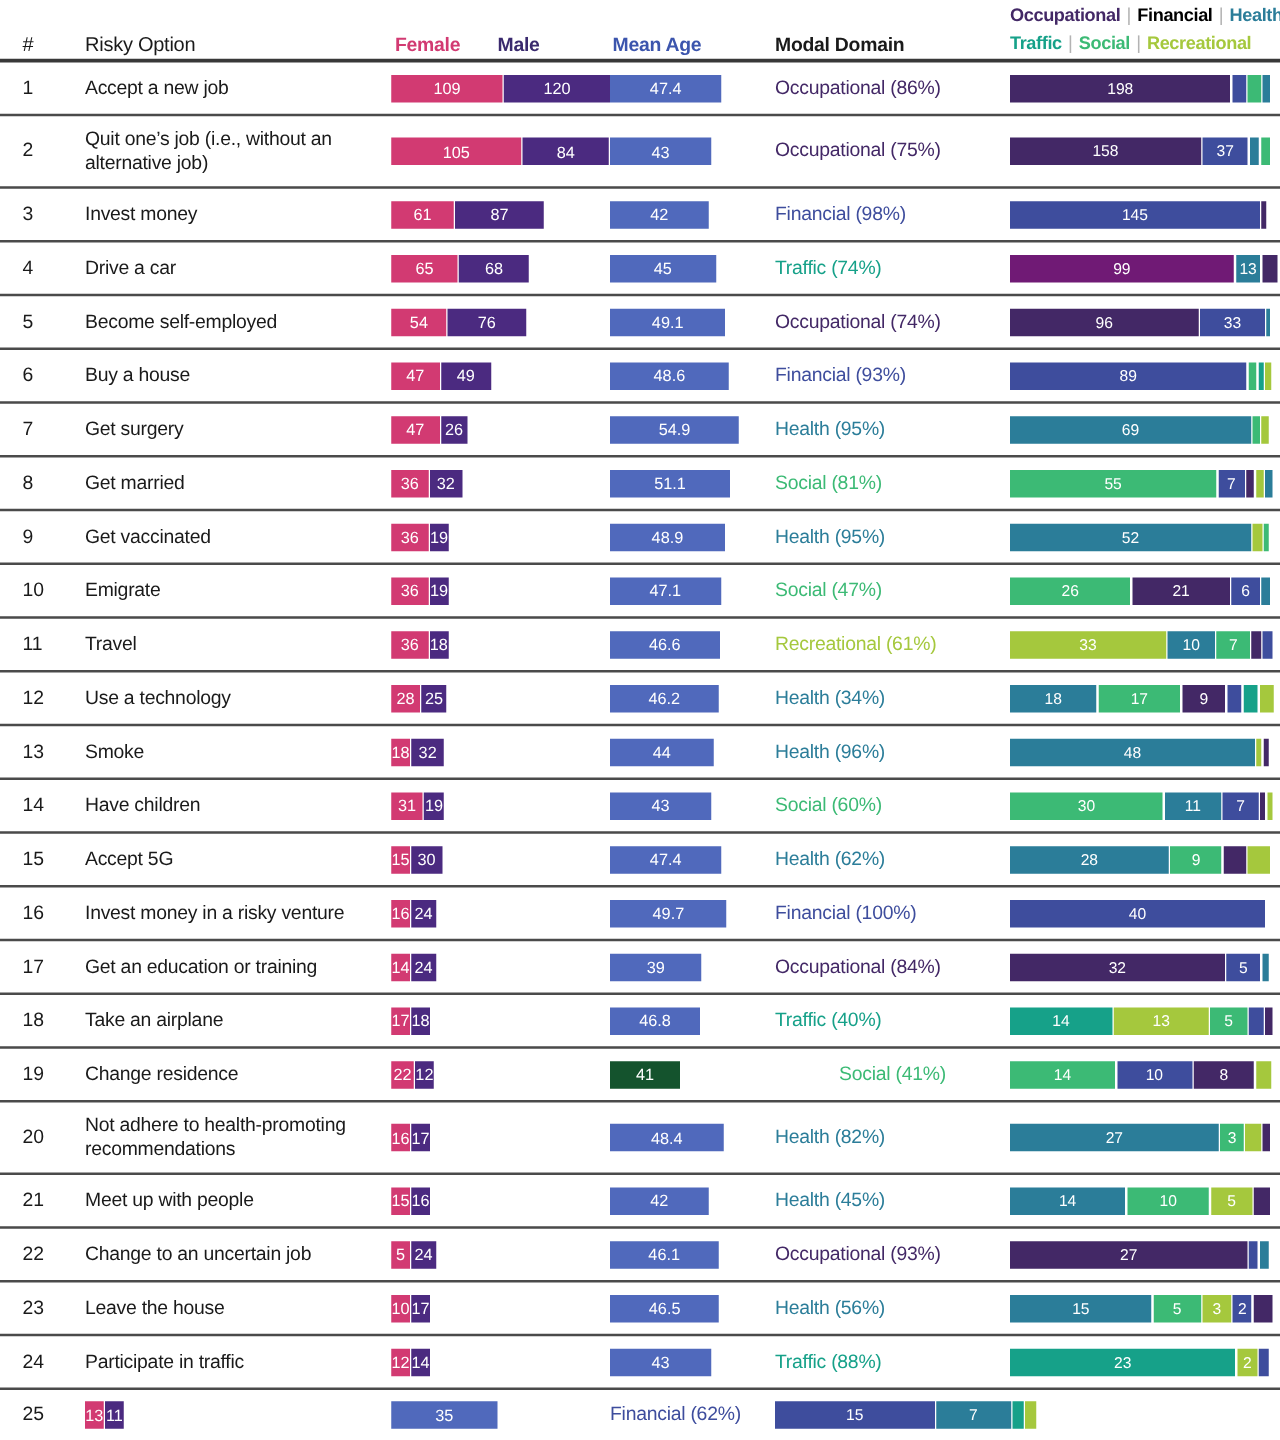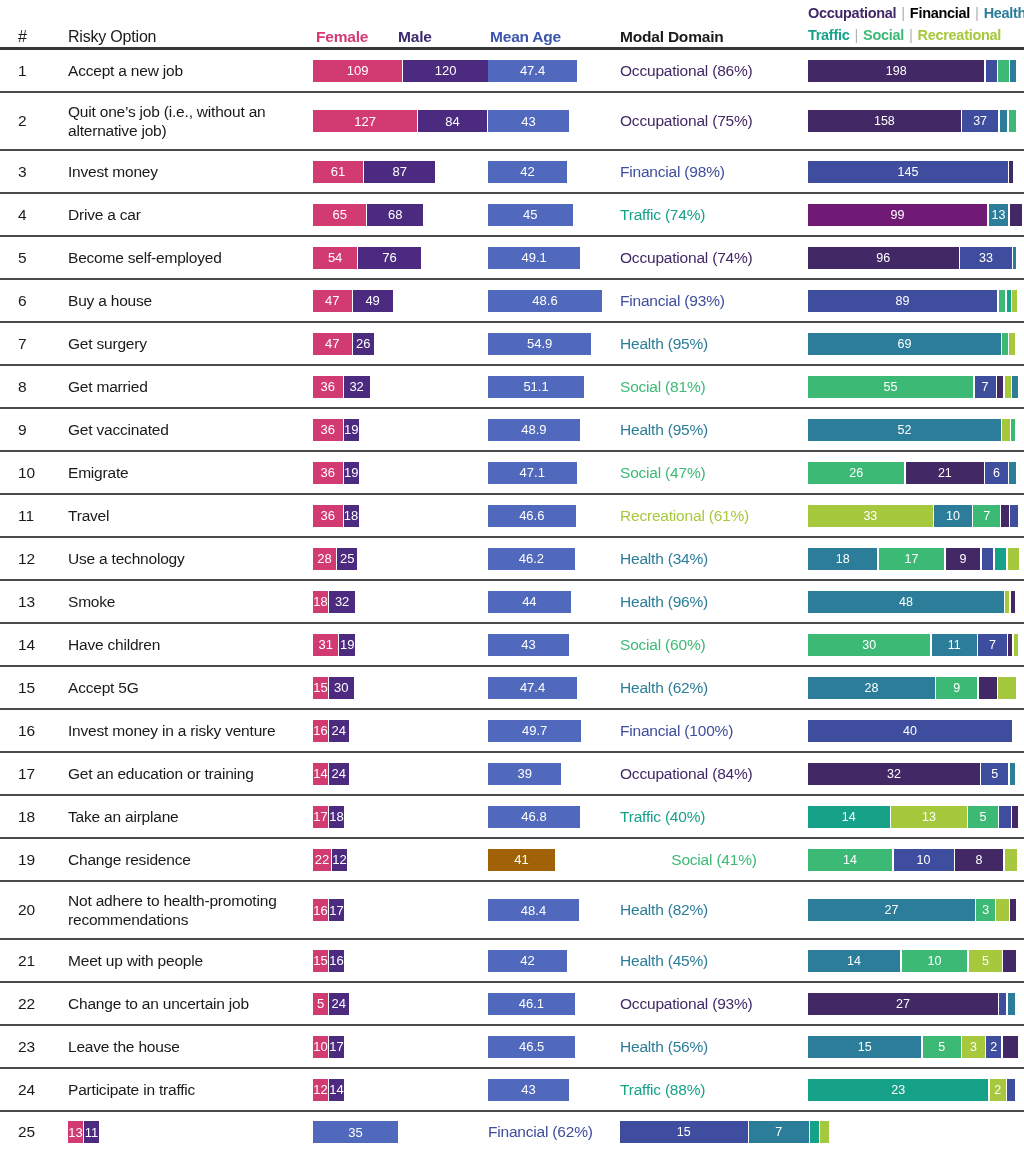--- a/index.html
+++ b/index.html
@@ -93,21 +93,21 @@
           <div class="seg" style="width: 176.384px; background: rgb(67, 40, 102);">198</div>
           <div class="seg" style="width: 10.69px; background: rgb(62, 77, 157);"></div>
           <div class="seg" style="width: 10.69px; background: rgb(60, 186, 117);"></div>
           <div class="seg" style="width: 6.23581px; background: rgb(43, 125, 153);"></div>
         </div>
   </div>
       <div class="grid-row row tall">
     <div class="cell-num">2</div>
     <div class="cell-option">Quit one’s job (i.e., without an alternative job)</div>
     <div class="fm-wrap">
-      <div class="bar bar-female" style="width: 104.14px; background: rgb(210, 58, 114);">127</div>
+      <div class="bar bar-female" style="width: 104.14px; background: rgb(210, 58, 114);">105</div>
       <div class="bar bar-male" style="width: 68.88px; background: rgb(75, 42, 128);">84</div>
     </div>
     <div class="age-wrap">
       <div class="bar bar-age" style="width: 80.84px; background: rgb(80, 105, 188);">43</div>
     </div>
     <div class="cell-modal" style="color: rgb(67, 40, 102);">Occupational (75%)</div>
     <div class="stack-wrap">
           <div class="seg" style="width: 152.758px; background: rgb(67, 40, 102);">158</div>
           <div class="seg" style="width: 35.7725px; background: rgb(62, 77, 157);">37</div>
           <div class="seg" style="width: 7.7346px; background: rgb(43, 125, 153);"></div>
@@ -167,21 +167,21 @@
         </div>
   </div>
       <div class="grid-row row">
     <div class="cell-num">6</div>
     <div class="cell-option">Buy a house</div>
     <div class="fm-wrap">
       <div class="bar bar-female" style="width: 38.54px; background: rgb(210, 58, 114);">47</div>
       <div class="bar bar-male" style="width: 40.18px; background: rgb(75, 42, 128);">49</div>
     </div>
     <div class="age-wrap">
-      <div class="bar bar-age" style="width: 114px; background: rgb(80, 105, 188); text-align: center;">48.6</div>
+      <div class="bar bar-age" style="width: 95px; background: rgb(80, 105, 188); text-align: center;">48.6</div>
     </div>
     <div class="cell-modal" style="color: rgb(62, 77, 157);">Financial (93%)</div>
     <div class="stack-wrap">
           <div class="seg" style="width: 189.125px; background: rgb(62, 77, 157);">89</div>
           <div class="seg" style="width: 6.375px; background: rgb(60, 186, 117);"></div>
           <div class="seg" style="width: 4.25px; background: rgb(22, 161, 137);"></div>
           <div class="seg" style="width: 4.25px; background: rgb(165, 200, 61);"></div>
         </div>
   </div>
       <div class="grid-row row">
@@ -381,40 +381,40 @@
         </div>
   </div>
       <div class="grid-row row">
     <div class="cell-num">18</div>
     <div class="cell-option">Take an airplane</div>
     <div class="fm-wrap">
       <div class="bar bar-female" style="width: 15px; background: rgb(210, 58, 114);">17</div>
       <div class="bar bar-male" style="width: 15px; background: rgb(75, 42, 128);">18</div>
     </div>
     <div class="age-wrap">
-      <div class="bar bar-age" style="width: 92px; background: rgb(80, 105, 188);">46.8</div>
+      <div class="bar bar-age" style="width: 72px; background: rgb(80, 105, 188);">46.8</div>
     </div>
     <div class="cell-modal" style="color: rgb(22, 161, 137);">Traffic (40%)</div>
     <div class="stack-wrap">
           <div class="seg" style="width: 81.6px; background: rgb(22, 161, 137);">14</div>
           <div class="seg" style="width: 75.7714px; background: rgb(165, 200, 61);">13</div>
           <div class="seg" style="width: 29.1429px; background: rgb(60, 186, 117);">5</div>
           <div class="seg" style="width: 11.6571px; background: rgb(62, 77, 157);"></div>
           <div class="seg" style="width: 5.82857px; background: rgb(67, 40, 102);"></div>
         </div>
   </div>
       <div class="grid-row row">
     <div class="cell-num">19</div>
     <div class="cell-option">Change residence</div>
     <div class="fm-wrap">
       <div class="bar bar-female" style="width: 18.04px; background: rgb(210, 58, 114);">22</div>
       <div class="bar bar-male" style="width: 15px; background: rgb(75, 42, 128);">12</div>
     </div>
     <div class="age-wrap">
-      <div class="bar bar-age" style="width: 67px; background: #a16207;">41</div>
+      <div class="bar bar-age" style="width: 56px; background: #14532d;">41</div>
     </div>
     <div class="cell-modal" style="color: rgb(60, 186, 117); text-align: center;">Social (41%)</div>
     <div class="stack-wrap">
           <div class="seg" style="width: 84px; background: rgb(60, 186, 117);">14</div>
           <div class="seg" style="width: 60px; background: rgb(62, 77, 157);">10</div>
           <div class="seg" style="width: 48px; background: rgb(67, 40, 102);">8</div>
           <div class="seg" style="width: 12px; background: rgb(165, 200, 61);"></div>
         </div>
   </div>
       <div class="grid-row row tall">

